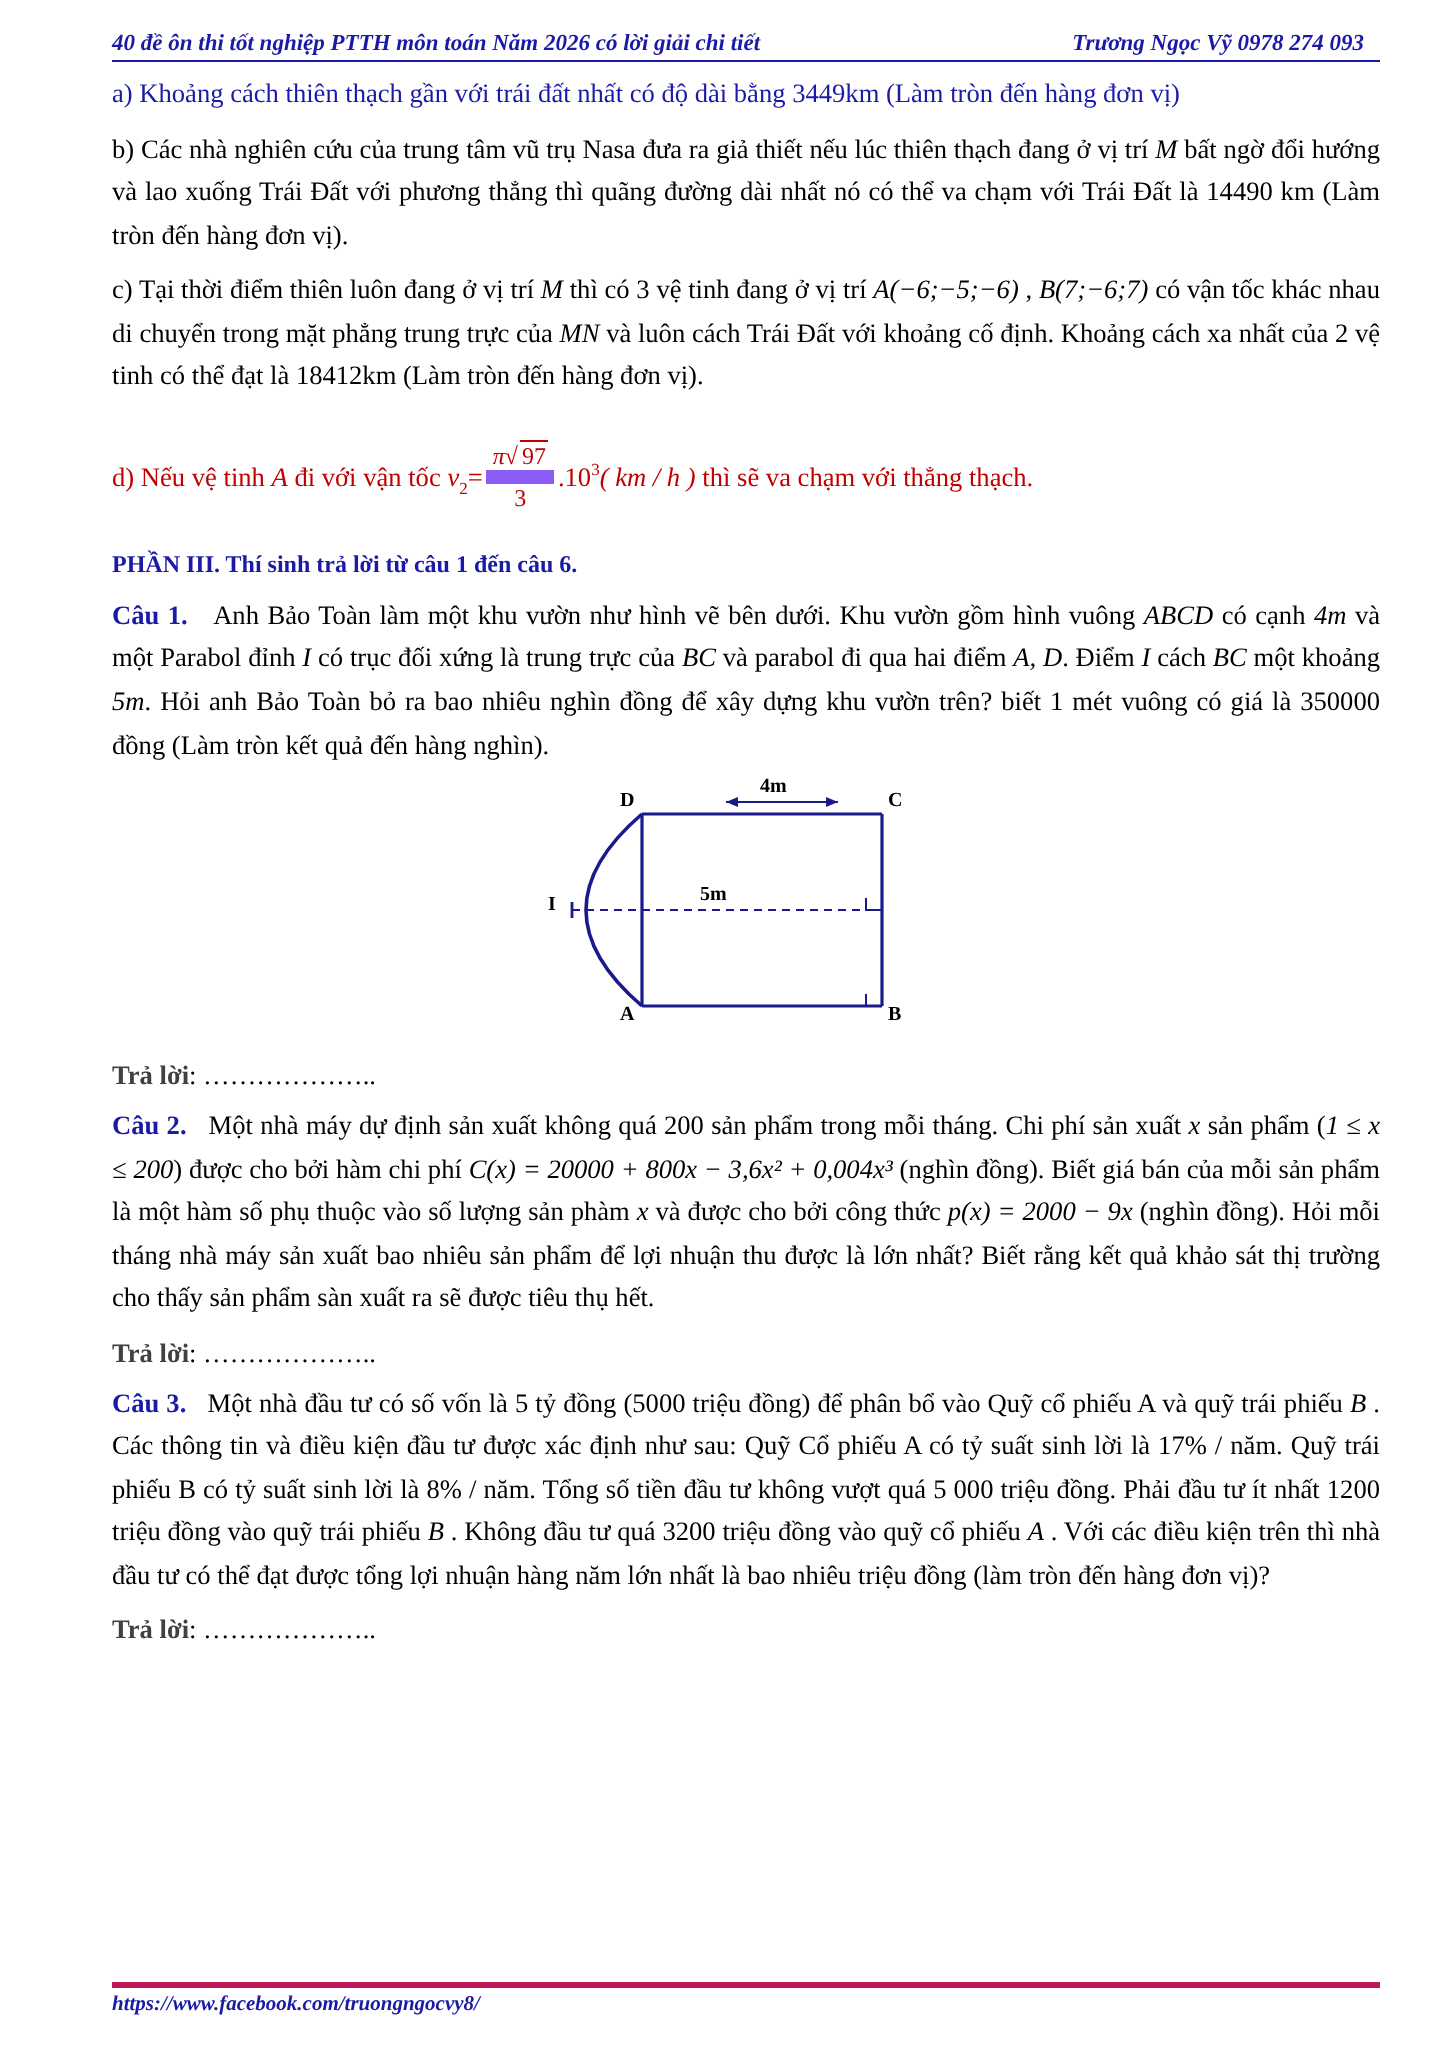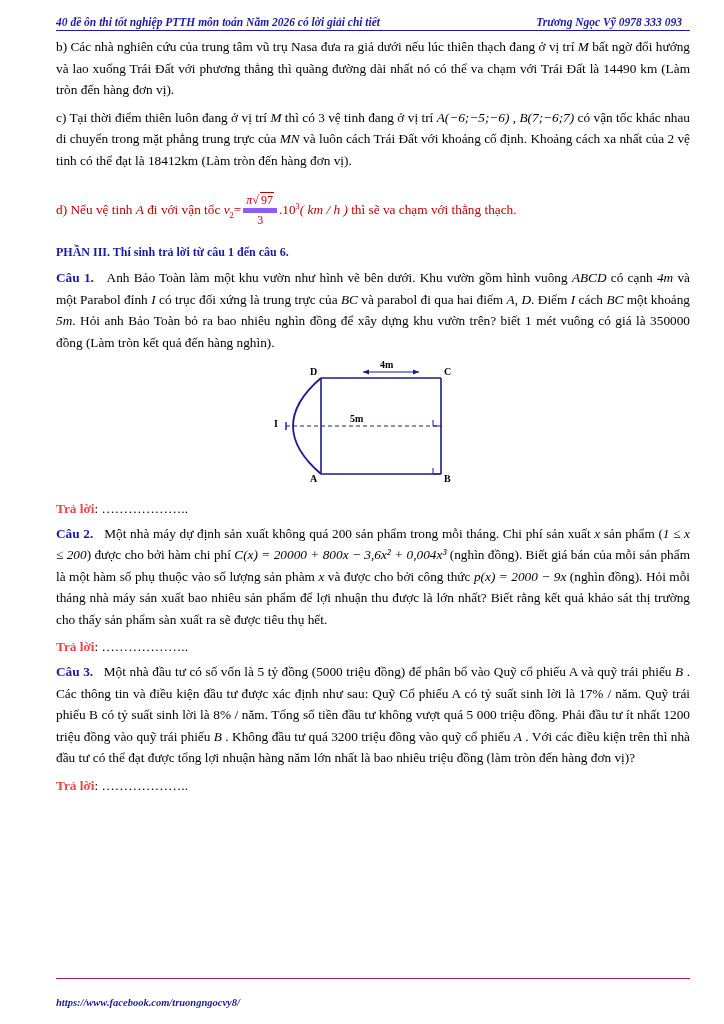--- a/index.html
+++ b/index.html
@@ -59,36 +59,36 @@
   }
   .qlabel {
     font-weight: bold;
     color: #1a1aa6;
     margin-top: 25px;
   }
   .answer-line {
     font-size: 13.3px;
     margin: 9px 0 6px 0;
   }
-  .answer-line .lbl { font-weight: bold; color: #ef4444; }
+  .answer-line .lbl { font-weight: bold; color: #404040; }
 
   
   .frac {
     display: inline-block;
     vertical-align: middle;
     text-align: center;
     font-size: 12px;
     line-height: 1.05;
     margin: 0 2px;
     position: relative;
     top: -1px;
   }
   .frac .num {
     display: block;
-    border-bottom: 5px solid #8b5cf6;
+    border-bottom: 7px solid #8b5cf6;
     padding: 0 3px 1px 3px;
   }
   .frac .den { display: block; padding-top: 1px; }
   .sqrt {
     border-top: 1px solid #c00000;
     padding: 0 1px 0 1px;
     margin-left: 1px;
   }
   sup.exp { font-size: 8.5px; vertical-align: super; }
   sub.sb { font-size: 8.5px; vertical-align: sub; }
@@ -110,44 +110,47 @@
     font-family: "Liberation Serif", serif;
     font-weight: bold;
     font-size: 10px;
   }
 
   .footer {
     position: absolute;
     left: 56px;
     right: 34px;
     bottom: 16px;
-    border-top: 1px solid #be185d;
-    padding-top: 18px;
+    border-top: 3px solid #be185d;
+    padding-top: 3px;
     display: flex;
     font-size: 10.5px;
     font-style: italic;
     font-weight: bold;
     color: #1a1aa6;
   }
   .footer .url { flex: 0 0 auto; }
   .footer .pg { flex: 1 1 auto; text-align: center; padding-right: 110px; }
 </style>
 </head>
 <body>
 
 <div class="page">
 
   <div class="header">
     <span class="left">40 đề ôn thi tốt nghiệp PTTH môn toán Năm 2026 có lời giải chi tiết</span>
-    <span class="right">Trương Ngọc Vỹ  0978 333 093</span>
-  </div>
-
-
-  <p class="para">
-    <span>b) Các nhà nghiên cứu của trung tâm vũ trụ Nasa đưa ra giả dưới nếu lúc thiên thạch đang ở vị trí </span><i>M</i><span> bất ngờ đổi hướng và lao xuống Trái Đất với phương thẳng thì quãng đường dài nhất nó có thể va chạm với Trái Đất là 14490 km  (Làm tròn đến hàng đơn vị).</span>
+    <span class="right">Trương Ngọc Vỹ  0978 274 093</span>
+  </div>
+
+  <p class="para blue">
+    <span>a) Khoảng cách thiên thạch gần với trái đất nhất có độ dài bằng 3449km (Làm tròn đến hàng đơn vị)</span>
+  </p>
+
+  <p class="para">
+    <span>b) Các nhà nghiên cứu của trung tâm vũ trụ Nasa đưa ra giả thiết nếu lúc thiên thạch đang ở vị trí </span><i>M</i><span> bất ngờ đổi hướng và lao xuống Trái Đất với phương thẳng thì quãng đường dài nhất nó có thể va chạm với Trái Đất là 14490 km  (Làm tròn đến hàng đơn vị).</span>
   </p>
 
   <p class="para">
     <span>c) Tại thời điểm thiên luôn đang ở vị trí </span><i>M</i><span> thì có  3 vệ tinh đang ở vị trí </span><i>A(−6;−5;−6)</i><span> , </span><i>B(7;−6;7)</i><span> có vận tốc khác nhau di chuyển trong mặt phẳng trung trực của </span><i>MN</i><span> và luôn cách Trái Đất với khoảng cố định. Khoảng cách xa nhất của 2 vệ tinh có thể đạt là 18412km (Làm tròn đến hàng đơn vị).</span>
   </p>
 
   <p class="para red" style="margin-top:24px;">
     <span>d) Nếu vệ tinh </span><i>A</i><span> đi với vận tốc </span><i>v</i><sub class="sb">2</sub><span>=</span><span class="frac"><span class="num"><i>π</i>√<span class="sqrt">97</span></span><span class="den">3</span></span><span>.10</span><sup class="exp">3</sup><i>( km / h )</i><span> thì sẽ va chạm với thẳng thạch.</span>
   </p>
 

